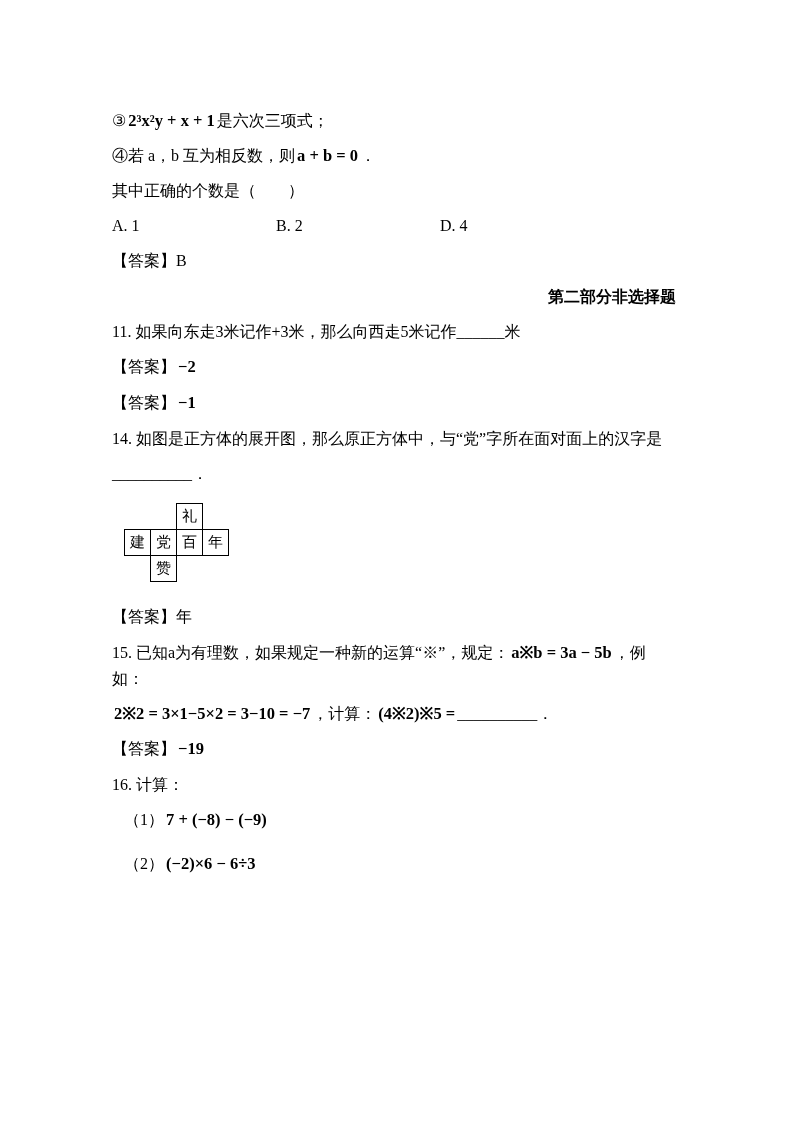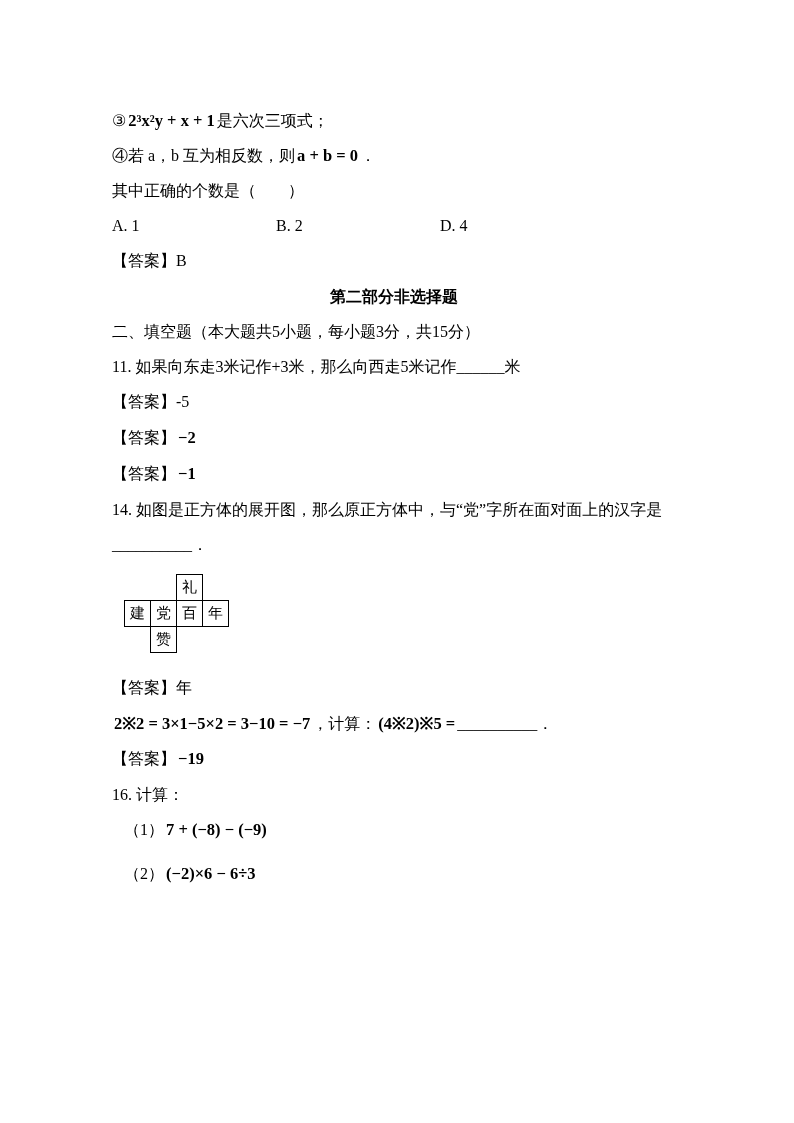--- a/index.html
+++ b/index.html
@@ -16,21 +16,21 @@
     padding: 96px 118px 0 112px;
     overflow: hidden;
   }
   .ln { line-height: 26px; margin-bottom: 9px; }
   .math {
     font-family: "Liberation Serif", "DejaVu Serif", serif;
     font-weight: bold;
     font-size: 16.5px;
     padding: 0 2px;
   }
-  .center-title { text-align: center; font-weight: bold; }
+  .center-title { text-align: right; font-weight: bold; }
   .choices { display: flex; margin-bottom: 9px; line-height: 26px; }
   .choice { width: 164px; }
   .choice:last-child { width: auto; }
   .answer-line { line-height: 26px; margin-bottom: 10px; }
   .net {
     position: relative;
     height: 81px;
     margin: 16px 0 20px 12px;
   }
   .net .cell {
@@ -72,26 +72,22 @@
     <span class="choice">A. 1</span>
     <span class="choice">B. 2</span>
     <span class="choice">D. 4</span>
   </div>
 
   <div class="answer-line">
     <span>【答案】</span><span>B</span>
   </div>
 
   <div class="ln center-title">第二部分非选择题</div>
-  <div class="ln">二、填空题（本大题共5小题，每小题3分，共15分）</div>
 
   <div class="ln">11. 如果向东走3米记作+3米，那么向西走5米记作______米</div>
-  <div class="answer-line">
-    <span>【答案】</span><span>-5</span>
-  </div>
 
   <div class="answer-line">
     <span>【答案】</span><span class="math">−2</span>
   </div>
 
   <div class="answer-line">
     <span>【答案】</span><span class="math">−1</span>
   </div>
 
   <div class="ln gap-md">14. 如图是正方体的展开图，那么原正方体中，与“党”字所在面对面上的汉字是</div>
@@ -103,20 +99,23 @@
     <div class="cell pos-2">党</div>
     <div class="cell pos-3">百</div>
     <div class="cell pos-4">年</div>
     <div class="cell pos-5">赞</div>
   </div>
 
   <div class="answer-line">
     <span>【答案】</span><span>年</span>
   </div>
 
+  <div class="ln gap-sm">
+    <span>15. 已知a为有理数，如果规定一种新的运算“※”，规定：</span><span class="math">a※b = 3a − 5b</span><span>，例如：</span>
+  </div>
   <div class="ln">
     <span class="math">2※2 = 3×1−5×2 = 3−10 = −7</span><span>，计算：</span><span class="math">(4※2)※5 =</span><span>__________．</span>
   </div>
   <div class="answer-line">
     <span>【答案】</span><span class="math">−19</span>
   </div>
 
 
   <div class="ln gap-sm">16. 计算：</div>
 

